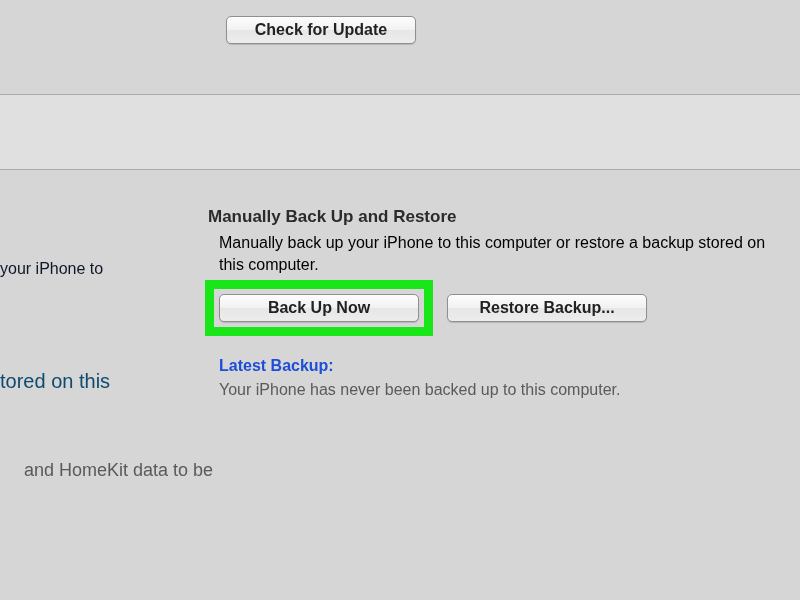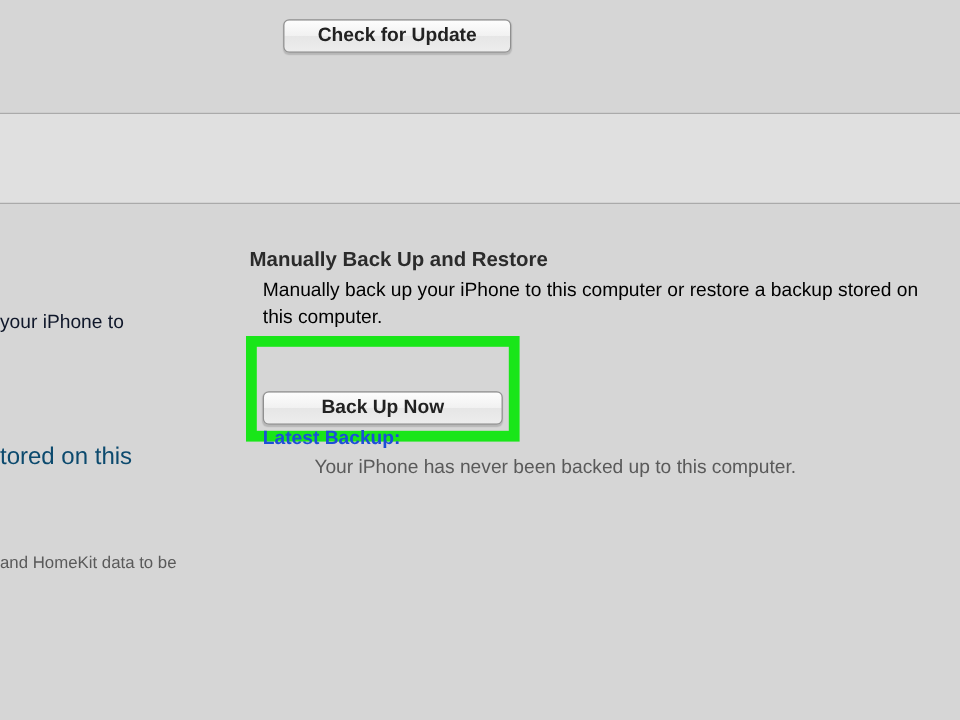--- a/index.html
+++ b/index.html
@@ -9,21 +9,21 @@
       background: #d6d6d6;
       font-family: "Lucida Grande", "Segoe UI", Arial, sans-serif;
       font-size: 15px;
       color: #333;
       overflow: hidden;
       position: relative;
     }
     .top-buttons {
       position: absolute;
       top: 16px;
-      left: 236px;
+      left: 226px;
       display: flex;
       gap: 28px;
       border-radius: 14px;
     }
     .btn {
       display: inline-block;
       background: linear-gradient(to bottom, #fdfdfd 0%, #f1f1f1 50%, #e6e6e6 51%, #ededed 100%);
       border: 1px solid #8f8f8f;
       border-radius: 5px;
       padding: 4px 0;
@@ -90,22 +90,23 @@
       position: absolute;
       top: 370px;
       left: 0;
       font-size: 20px;
       color: #0c4a6e;
     }
     .left-frag-3 {
       position: absolute;
       top: 460px;
       left: 0;
-      font-size: 14px;
+      font-size: 18px;
       color: #5a5a5a;
+      padding-left: 24px;
     }
     .backup-buttons {
       position: absolute;
       top: 294px;
       left: 219px;
       display: flex;
       gap: 28px;
       align-items: center;
     }
     .highlight-wrap {
@@ -114,36 +115,35 @@
     }
     .highlight-box {
       position: absolute;
       top: -14px;
       left: -14px;
       right: -14px;
       bottom: -14px;
       border: 9px solid #19e619;
       pointer-events: none;
     }
-    .btn-mid { width: 200px; margin-top: 32px; }
+    .btn-mid { width: 200px; }
     .latest-label {
       position: absolute;
       top: 357px;
       left: 219px;
       font-size: 16px;
       font-weight: 700;
       color: #1d4ed8;
     }
     .latest-text {
       position: absolute;
       top: 381px;
       left: 219px;
       font-size: 16px;
       color: #5a5a5a;
-      margin-left: 43px;
     }
   </style>
 </head>
 <body>
 
 <div class="top-buttons">
   <div class="btn btn-top">Check for Update</div>
 </div>
 
 <div class="hr1"></div>
@@ -155,16 +155,17 @@
 <div class="left-frag-3">and HomeKit data to be</div>
 
 <div class="section-title">Manually Back Up and Restore</div>
 <div class="section-desc">Manually back up your iPhone to this computer or restore a backup stored on this computer.</div>
 
 <div class="backup-buttons">
   <div class="highlight-wrap">
     <div class="btn btn-mid">Back Up Now</div>
     <div class="highlight-box"></div>
   </div>
+  <div class="btn btn-mid">Restore Backup...</div>
 </div>
 
 <div class="latest-label">Latest Backup:</div>
 <div class="latest-text">Your iPhone has never been backed up to this computer.</div>
 
 </body></html>

